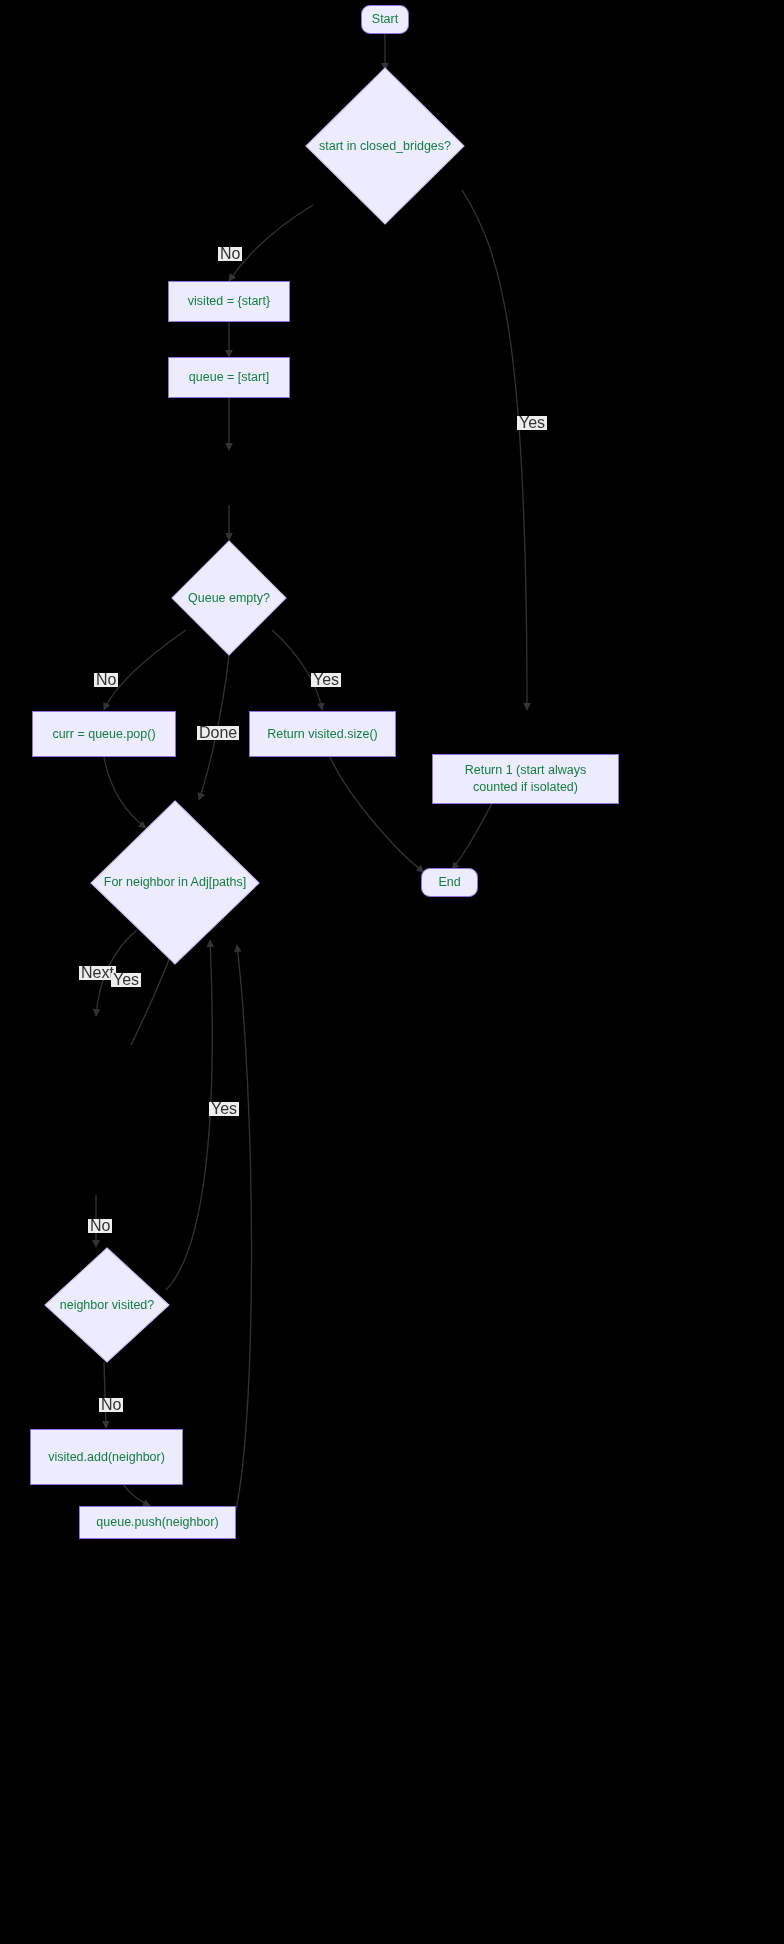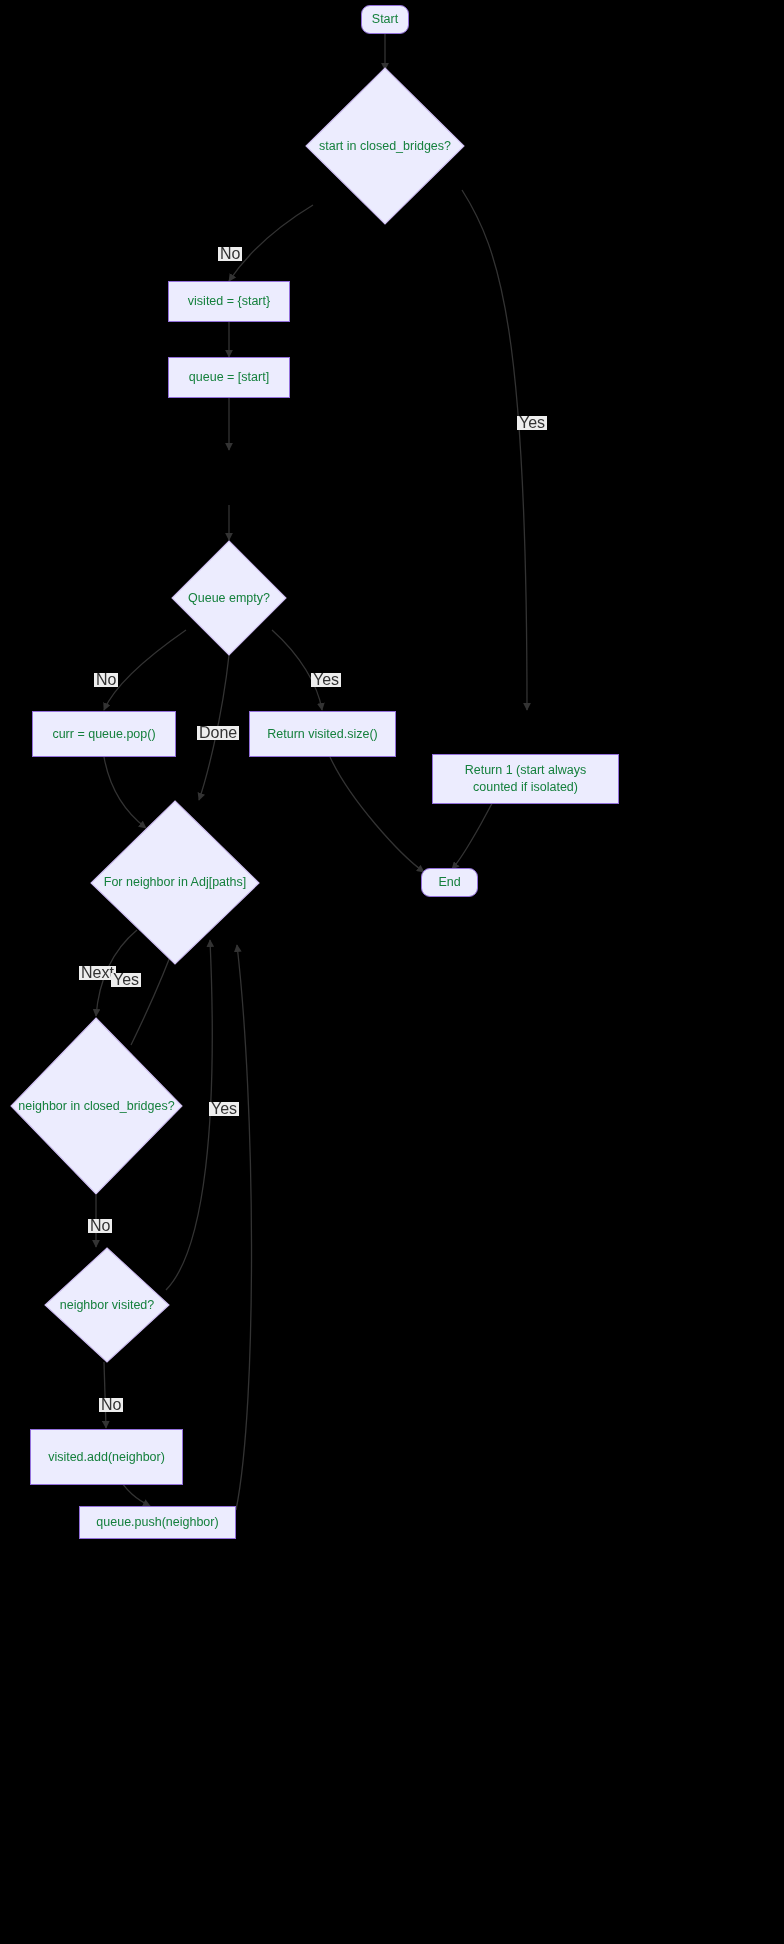--- a/index.html
+++ b/index.html
@@ -182,26 +182,20 @@
     <svg class="diamond-shape" viewBox="0 0 170 165" preserveAspectRatio="none">
       <polygon points="85,1 169,83 85,164 1,83"></polygon>
     </svg>
     <span class="diamond-label">For neighbor in Adj[paths]</span>
   </div>
 
   <div class="node node-round" style="left:421px; top:868px; width:57px; height:29px;">
     <span>End</span>
   </div>
 
-  <div class="node node-diamond" style="left:10px; top:1017px; width:173px; height:178px;">
-    <svg class="diamond-shape" viewBox="0 0 173 178" preserveAspectRatio="none">
-      <polygon points="86,1 172,89 86,177 1,89"></polygon>
-    </svg>
-    <span class="diamond-label">neighbor in closed_bridges?</span>
-  </div>
 
   <div class="node node-diamond" style="left:44px; top:1247px; width:126px; height:116px;">
     <svg class="diamond-shape" viewBox="0 0 126 116" preserveAspectRatio="none">
       <polygon points="63,1 125,58 63,115 1,58"></polygon>
     </svg>
     <span class="diamond-label">neighbor visited?</span>
   </div>
 
   <div class="node node-rect" style="left:30px; top:1429px; width:153px; height:56px;">
     <span>visited.add(neighbor)</span>

